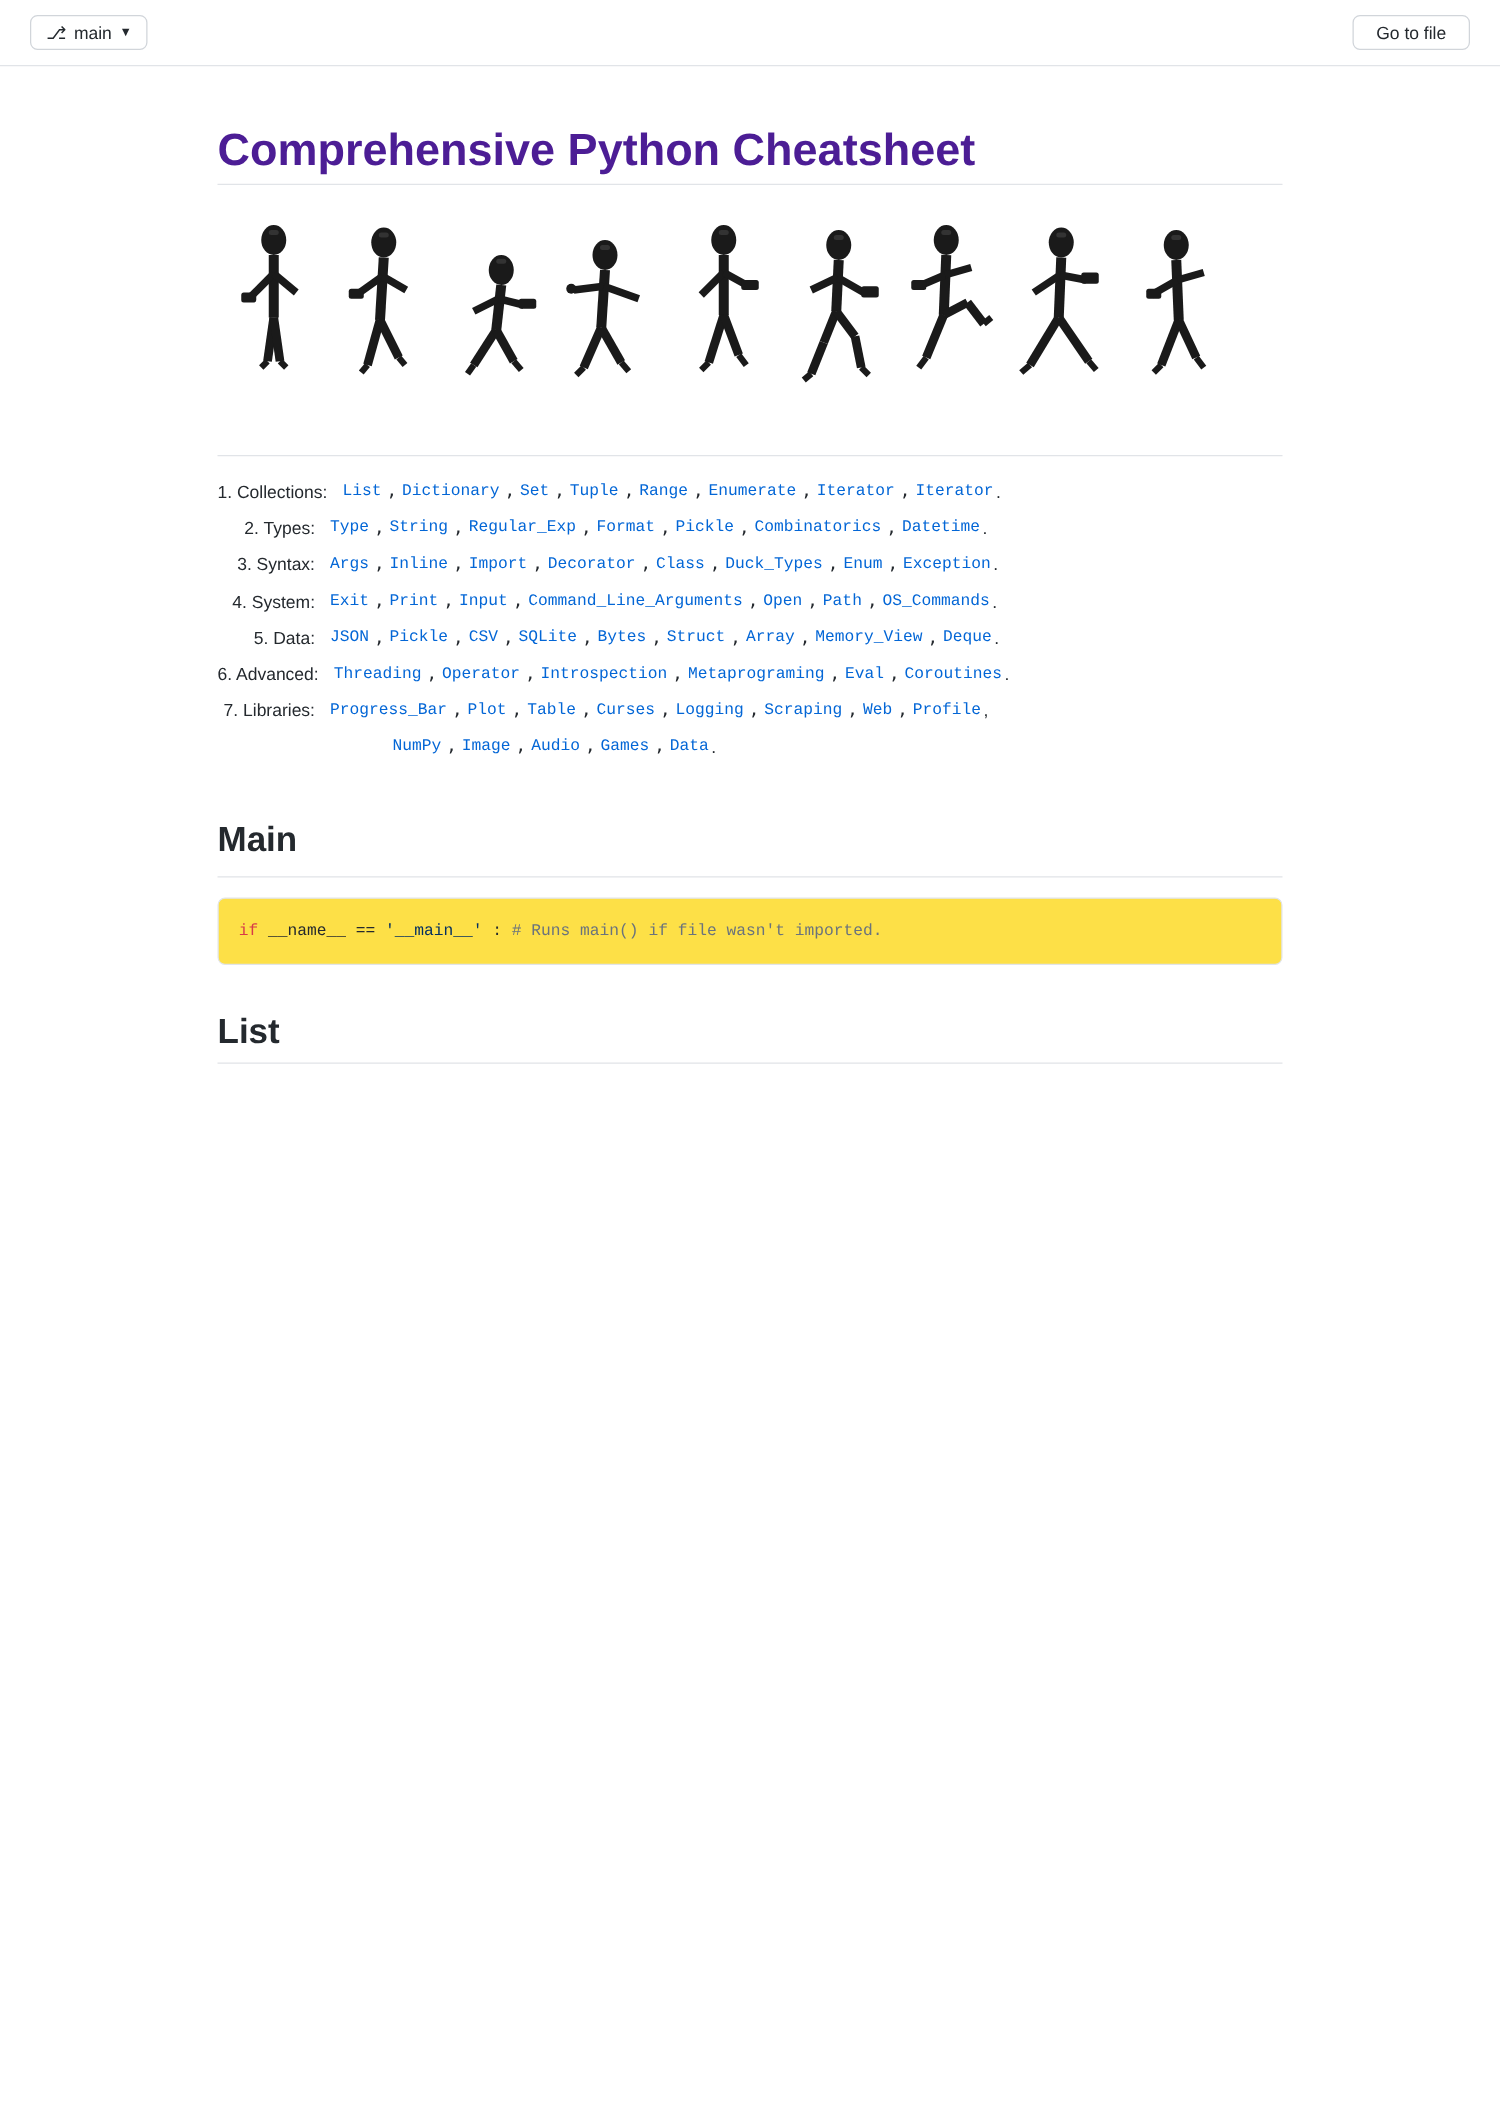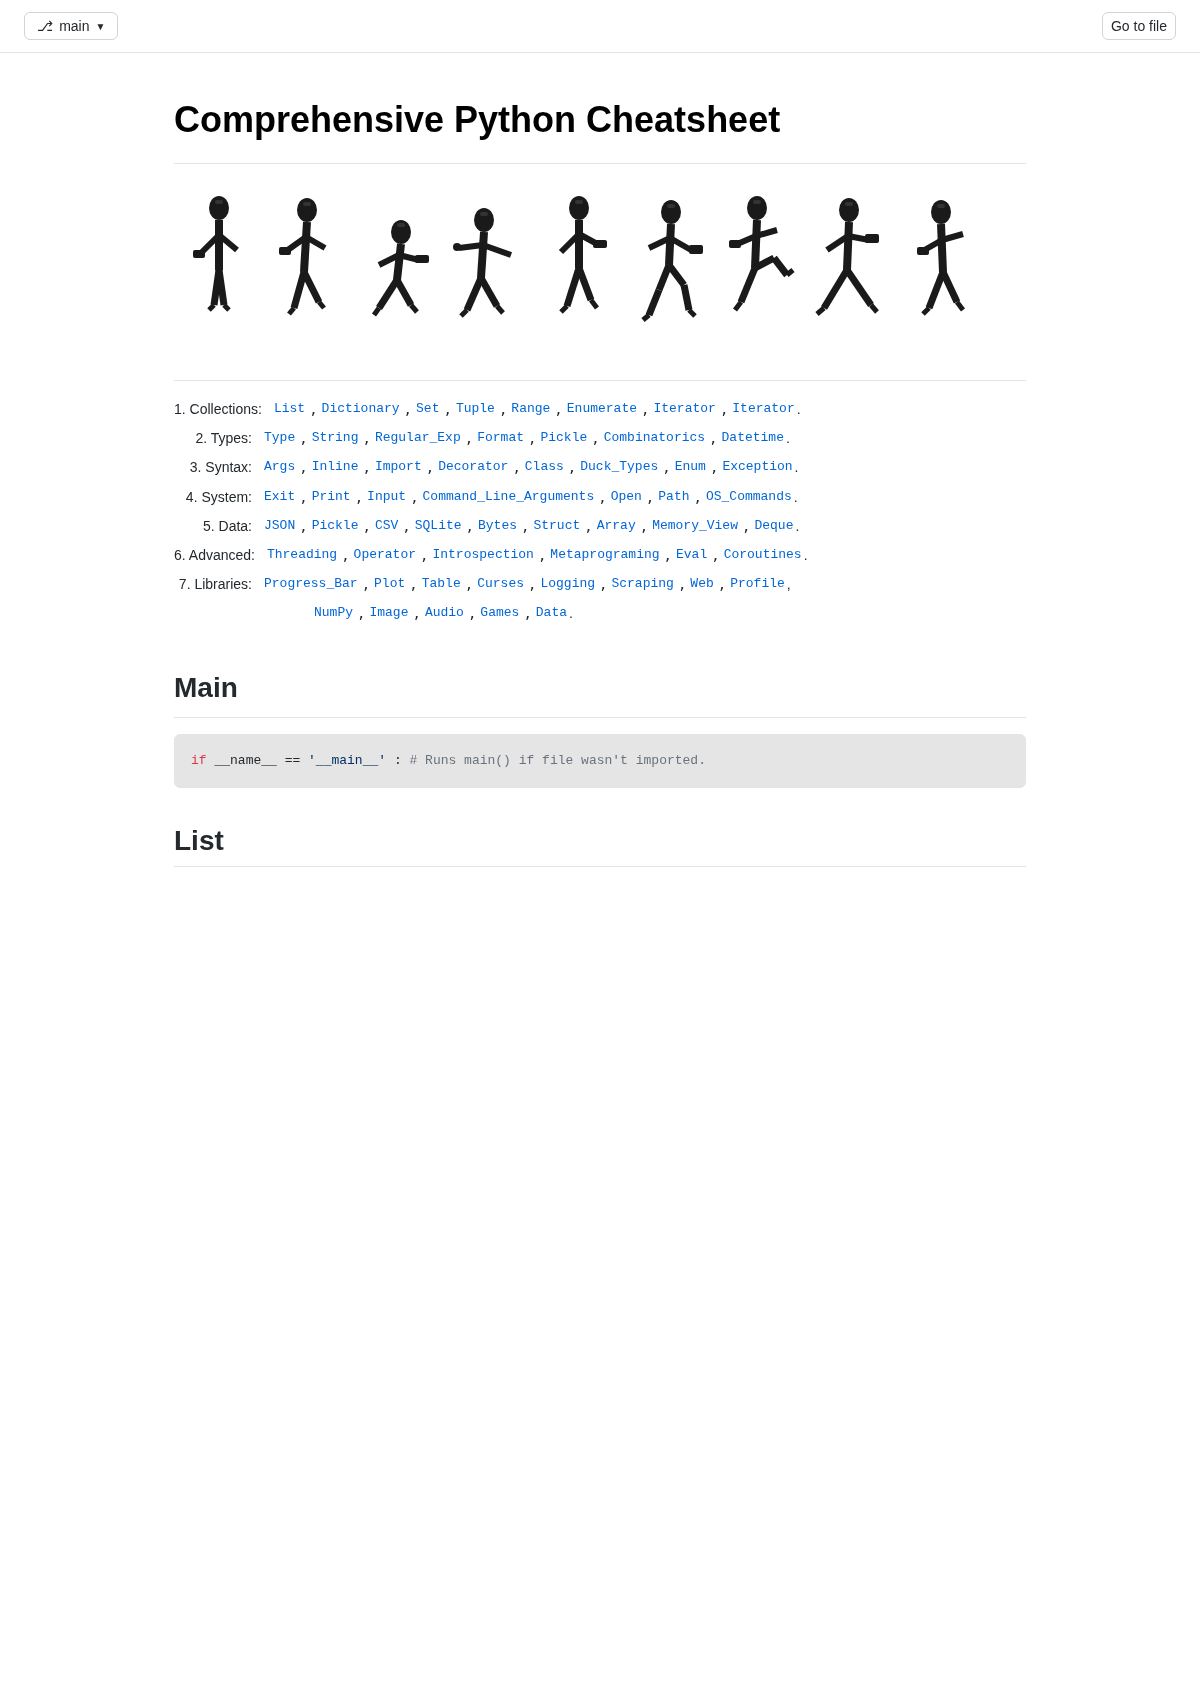--- a/index.html
+++ b/index.html
@@ -25,36 +25,35 @@
       border-radius: 6px;
       padding: 5px 12px;
       font-size: 14px;
       cursor: pointer;
       background: #fff;
       color: #24292e;
     }
     .goto-file-btn {
       border: 1px solid #d1d5da;
       border-radius: 6px;
-      padding: 5px 8px;
+      padding: 5px 18px;
       font-size: 14px;
       cursor: pointer;
       background: #fff;
       color: #24292e;
     }
     .content {
       max-width: 900px;
       margin: 0 auto;
       padding: 40px 24px;
     }
     h1.page-title {
       font-size: 36px;
       font-weight: 700;
-      margin-bottom: 16px;
-      color: #000000;
+      color: #4c1d95;
     }
     .divider {
       border: none;
       border-top: 1px solid #e1e4e8;
       margin: 0 0 16px 0;
     }
     .links-line {
       font-size: 14px;
       margin-bottom: 32px;
     }
@@ -114,21 +113,21 @@
       gap: 2px;
     }
     .contents-links a, .toc-link {
       color: #0366d6;
       text-decoration: none;
       font-family: "SFMono-Regular", Consolas, "Liberation Mono", Menlo, monospace;
       font-size: 13px;
     }
     .sep { color: #24292e; margin: 0 2px; font-family: monospace; }
     .code-block {
-      background: #e5e5e5;
+      background: #fde047;
       border: 1px solid #e1e4e8;
       border-radius: 6px;
       padding: 16px;
       font-family: "SFMono-Regular", Consolas, "Liberation Mono", Menlo, monospace;
       font-size: 13px;
       line-height: 1.6;
       margin: 16px 0 32px 0;
     }
     .kw { color: #d73a49; }
     .str { color: #032f62; }

